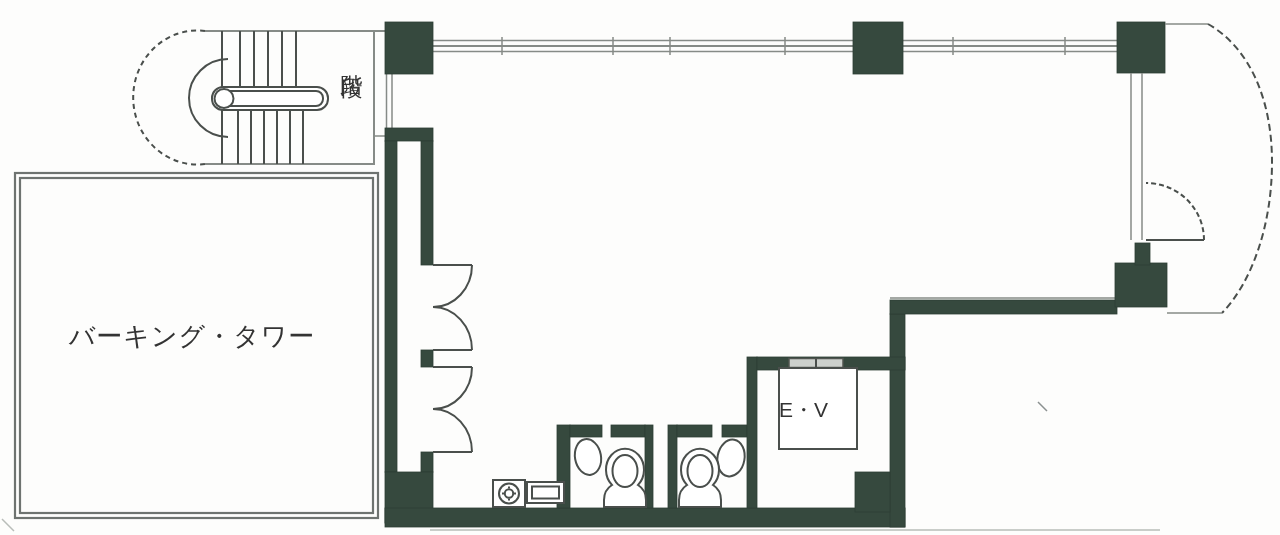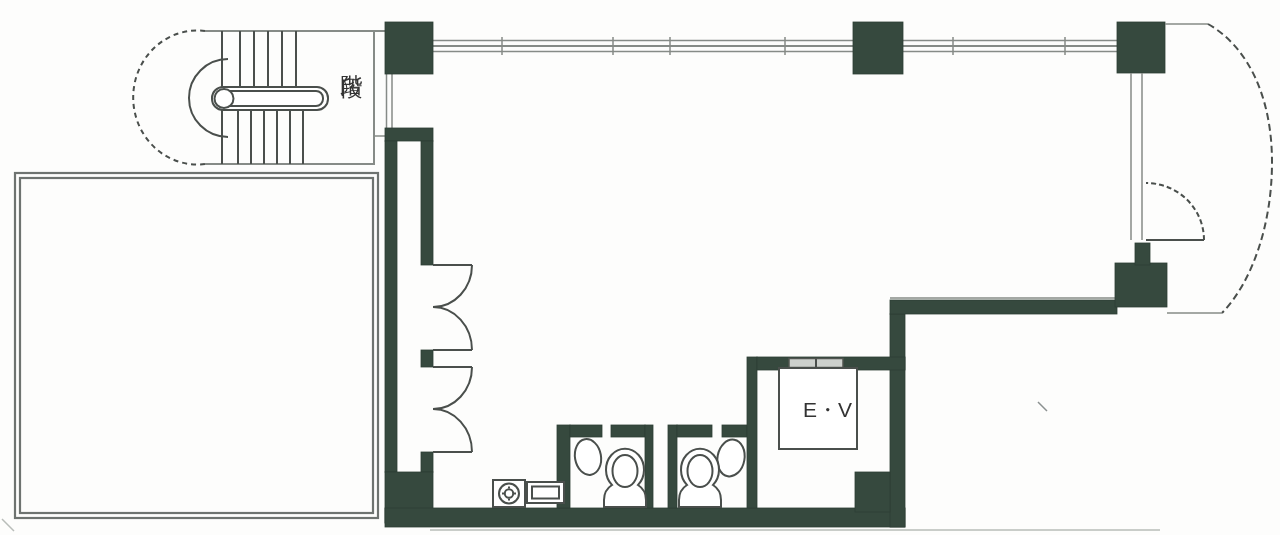--- a/index.html
+++ b/index.html
@@ -20,21 +20,21 @@
   .gline{stroke:var(--thin-line);stroke-width:2;fill:none;}
   .gline-thin{stroke:var(--thin-line);stroke-width:1.5;fill:none;}
   .dline{stroke:var(--draw-line);stroke-width:2;fill:none;}
   .white{fill:#ffffff;stroke:var(--draw-line);stroke-width:2;}
   .pline{stroke:var(--parking-outline);stroke-width:2.2;fill:none;}
   .label{position:absolute;color:var(--text);line-height:1.25;}
   .label-stairs{left:338px;top:57px;font-size:22px;writing-mode:vertical-rl;
     letter-spacing:3px;font-weight:500;}
   .label-parking{left:40px;top:320px;width:304px;text-align:center;
     font-size:26px;letter-spacing:1px;}
-  .label-ev{left:779px;top:397px;width:97px;text-align:center;
+  .label-ev{left:779px;top:397px;width:97px;
     font-size:21px;font-weight:500;}
 </style>
 </head>
 <body>
 
 <div class="stage">
   <svg width="1280" height="535" viewBox="0 0 1280 535">
 
     <g>
       <path class="gline-thin" d="M433,40.5 H853 M903,40.5 H1117"></path>
@@ -144,14 +144,15 @@
     </g>
 
     <g>
       <path d="M1038,402 L1047,411" stroke="#8b9190" stroke-width="1.5" fill="none"></path>
       <path d="M2,519 L14,531" stroke="#b9bdb9" stroke-width="1.5" fill="none"></path>
       <path d="M430,530 H1160" stroke="#c9cdc9" stroke-width="2" fill="none"></path>
     </g>
   </svg>
 
   <div class="label label-stairs">階段</div>
+  <div class="label label-parking">バーキング・タワー</div>
   <div class="label label-ev">E・V</div>
 </div>
 
 </body></html>

